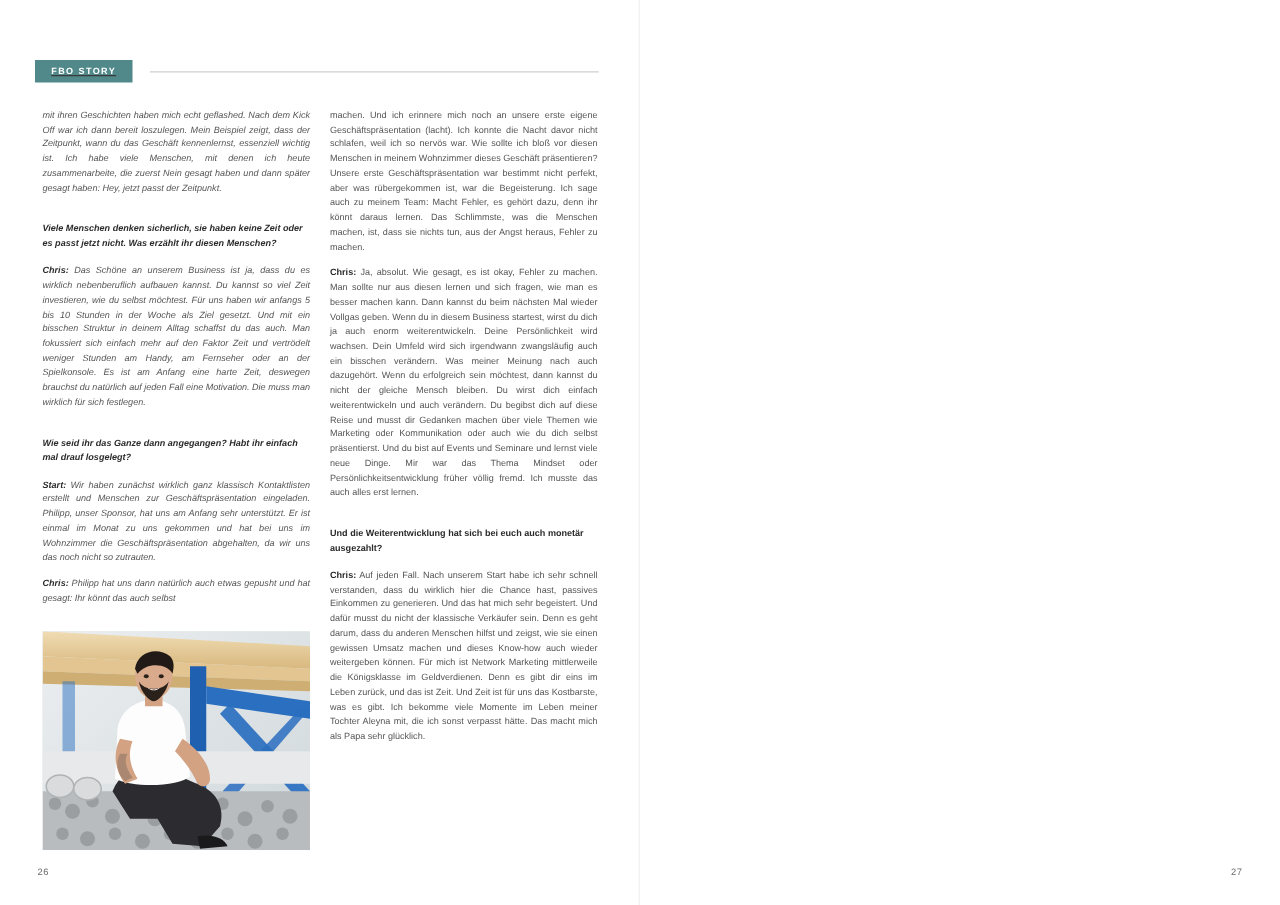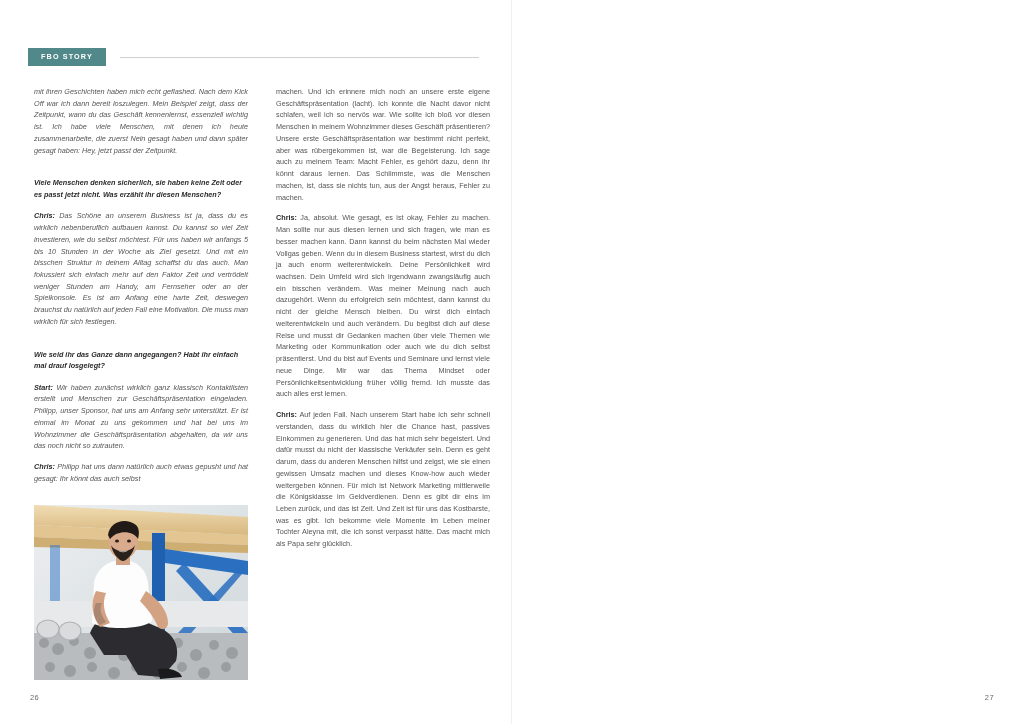--- a/index.html
+++ b/index.html
@@ -31,20 +31,21 @@
 
   
   .badge-row {
     position: absolute;
     top: 48px;
     left: 28px;
     right: 32px;
     display: flex;
     align-items: center;
     height: 18px;
+    text-decoration: underline;
   }
   .badge {
     background: #51898a;
     color: #ffffff;
     font-size: 7.2px;
     letter-spacing: 1.15px;
     font-weight: bold;
     padding: 5px 13px 5px 13px;
     line-height: 1;
     white-space: nowrap;
@@ -60,21 +61,21 @@
   .col {
     position: absolute;
     top: 86px;
     width: 214px;
     font-size: 7.25px;
     line-height: 1.62;
     text-align: justify;
     color: #555555;
   }
   .col.c1 { left: 34px; font-style: italic; }
-  .col.c2 { left: 276px; }
+  .col.c2 { left: 264px; }
 
   .col p { margin: 0 0 9px 0; }
   .col p.q {
     font-weight: bold;
     color: #2b2b2b;
     margin: 21px 0 10px 0;
     line-height: 1.58;
     text-align: left;
   }
   .col p .spk { font-weight: bold; color: #2b2b2b; }
@@ -124,20 +125,21 @@
       <p class="q">Viele Menschen denken sicherlich, sie haben keine Zeit oder es passt jetzt nicht. Was erzählt ihr diesen Menschen?</p>
       <p><span class="spk">Chris:</span><span> Das Schöne an unserem Business ist ja, dass du es wirklich nebenberuflich aufbauen kannst. Du kannst so viel Zeit investieren, wie du selbst möchtest. Für uns haben wir anfangs 5 bis 10 Stunden in der Woche als Ziel gesetzt. Und mit ein bisschen Struktur in deinem Alltag schaffst du das auch. Man fokussiert sich einfach mehr auf den Faktor Zeit und vertrödelt weniger Stunden am Handy, am Fernseher oder an der Spielkonsole. Es ist am Anfang eine harte Zeit, deswegen brauchst du natürlich auf jeden Fall eine Motivation. Die muss man wirklich für sich festlegen.</span></p>
       <p class="q">Wie seid ihr das Ganze dann angegangen? Habt ihr einfach mal drauf losgelegt?</p>
       <p><span class="spk">Start:</span><span> Wir haben zunächst wirklich ganz klassisch Kontaktlisten erstellt und Menschen zur Geschäftspräsentation eingeladen. Philipp, unser Sponsor, hat uns am Anfang sehr unterstützt. Er ist einmal im Monat zu uns gekommen und hat bei uns im Wohnzimmer die Geschäftspräsentation abgehalten, da wir uns das noch nicht so zutrauten.</span></p>
       <p class="tight"><span class="spk">Chris:</span><span> Philipp hat uns dann natürlich auch etwas gepusht und hat gesagt: Ihr könnt das auch selbst</span></p>
     </div>
 
     <div class="col c2">
       <p>machen. Und ich erinnere mich noch an unsere erste eigene Geschäftspräsentation (lacht). Ich konnte die Nacht davor nicht schlafen, weil ich so nervös war. Wie sollte ich bloß vor diesen Menschen in meinem Wohnzimmer dieses Geschäft präsentieren? Unsere erste Geschäftspräsentation war bestimmt nicht perfekt, aber was rübergekommen ist, war die Begeisterung. Ich sage auch zu meinem Team: Macht Fehler, es gehört dazu, denn ihr könnt daraus lernen. Das Schlimmste, was die Menschen machen, ist, dass sie nichts tun, aus der Angst heraus, Fehler zu machen.</p>
       <p><span class="spk">Chris:</span><span> Ja, absolut. Wie gesagt, es ist okay, Fehler zu machen. Man sollte nur aus diesen lernen und sich fragen, wie man es besser machen kann. Dann kannst du beim nächsten Mal wieder Vollgas geben. Wenn du in diesem Business startest, wirst du dich ja auch enorm weiterentwickeln. Deine Persönlichkeit wird wachsen. Dein Umfeld wird sich irgendwann zwangsläufig auch ein bisschen verändern. Was meiner Meinung nach auch dazugehört. Wenn du erfolgreich sein möchtest, dann kannst du nicht der gleiche Mensch bleiben. Du wirst dich einfach weiterentwickeln und auch verändern. Du begibst dich auf diese Reise und musst dir Gedanken machen über viele Themen wie Marketing oder Kommunikation oder auch wie du dich selbst präsentierst. Und du bist auf Events und Seminare und lernst viele neue Dinge. Mir war das Thema Mindset oder Persönlichkeitsentwicklung früher völlig fremd. Ich musste das auch alles erst lernen.</span></p>
+      <p class="q">Und die Weiterentwicklung hat sich bei euch auch monetär ausgezahlt?</p>
       <p><span class="spk">Chris:</span><span> Auf jeden Fall. Nach unserem Start habe ich sehr schnell verstanden, dass du wirklich hier die Chance hast, passives Einkommen zu generieren. Und das hat mich sehr begeistert. Und dafür musst du nicht der klassische Verkäufer sein. Denn es geht darum, dass du anderen Menschen hilfst und zeigst, wie sie einen gewissen Umsatz machen und dieses Know-how auch wieder weitergeben können. Für mich ist Network Marketing mittlerweile die Königsklasse im Geldverdienen. Denn es gibt dir eins im Leben zurück, und das ist Zeit. Und Zeit ist für uns das Kostbarste, was es gibt. Ich bekomme viele Momente im Leben meiner Tochter Aleyna mit, die ich sonst verpasst hätte. Das macht mich als Papa sehr glücklich.</span></p>
     </div>
 
     <div class="photo photo-man">
       <svg viewBox="0 0 214 175" preserveAspectRatio="xMidYMid slice">
         <defs>
           <linearGradient id="wood" x1="0" y1="0" x2="0" y2="1">
             <stop offset="0%" stop-color="#f0dcb4"></stop>
               <stop offset="100%" stop-color="#d8b87e"></stop>
           </linearGradient>

